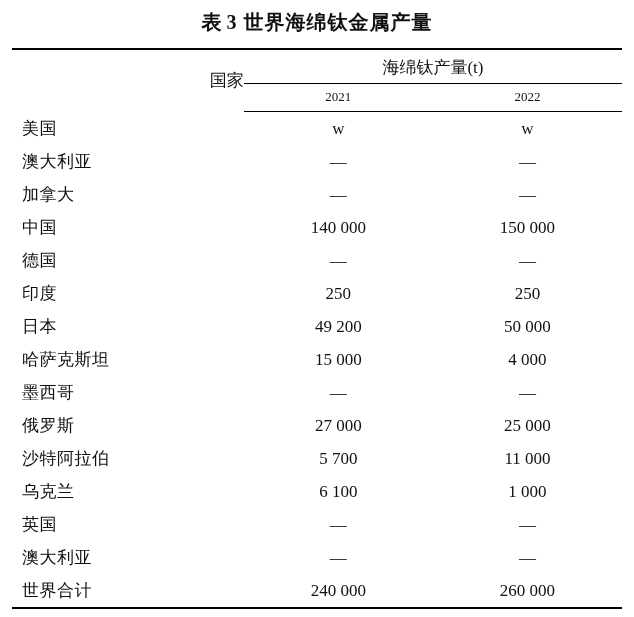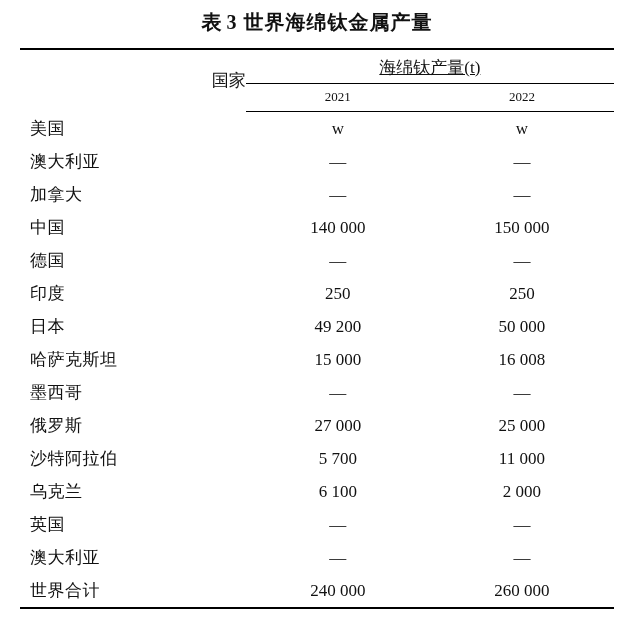--- a/index.html
+++ b/index.html
@@ -12,21 +12,21 @@
     height: 617px;
     font-family: "Liberation Serif", "DejaVu Serif", serif;
     color: #111111;
     overflow: hidden;
   }
   .page {
     width: 634px;
     height: 434px;
     position: relative;
     box-sizing: border-box;
-    padding: 0 20px;
+    padding: 0 12px;
   }
   .table-title {
     text-align: center;
     font-size: 20px;
     font-weight: bold;
     letter-spacing: 1px;
     padding: 8px 0 12px 0;
     line-height: 1.4;
   }
   .table-title .title-num {
@@ -52,21 +52,20 @@
     text-align: right;
     padding-left: 10px !important;
     vertical-align: middle;
     font-size: 17px;
   }
   .hdr-span {
     text-align: center;
     font-size: 17px;
     padding: 6px 0 4px 0 !important;
     border-bottom: 1px solid #000;
-    text-decoration: underline;
   }
   .hdr-year {
     text-align: center;
     font-size: 13px;
     padding: 5px 0 6px 0 !important;
   }
   .head-under td, .head-under th {
     border-bottom: 1px solid #000;
   }
   tbody td {
@@ -144,41 +143,41 @@
         <td class="val">250</td>
       </tr>
       <tr>
         <td class="country">日本</td>
         <td class="val">49 200</td>
         <td class="val">50 000</td>
       </tr>
       <tr>
         <td class="country">哈萨克斯坦</td>
         <td class="val">15 000</td>
-        <td class="val">16 008</td>
+        <td class="val">4 000</td>
       </tr>
       <tr>
         <td class="country">墨西哥</td>
         <td class="val">—</td>
         <td class="val">—</td>
       </tr>
       <tr>
         <td class="country">俄罗斯</td>
         <td class="val">27 000</td>
         <td class="val">25 000</td>
       </tr>
       <tr>
         <td class="country">沙特阿拉伯</td>
         <td class="val">5 700</td>
         <td class="val">11 000</td>
       </tr>
       <tr>
         <td class="country">乌克兰</td>
         <td class="val">6 100</td>
-        <td class="val">2 000</td>
+        <td class="val">1 000</td>
       </tr>
       <tr>
         <td class="country">英国</td>
         <td class="val">—</td>
         <td class="val">—</td>
       </tr>
       <tr>
         <td class="country">澳大利亚</td>
         <td class="val">—</td>
         <td class="val">—</td>

